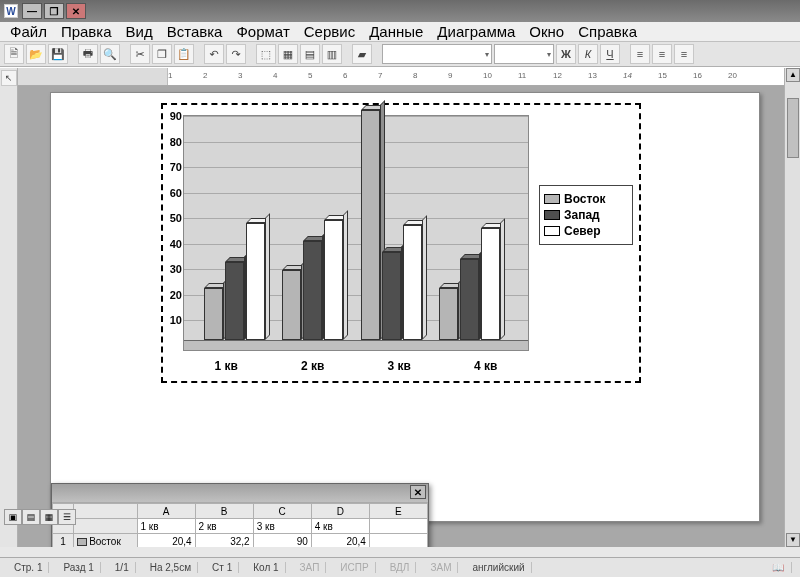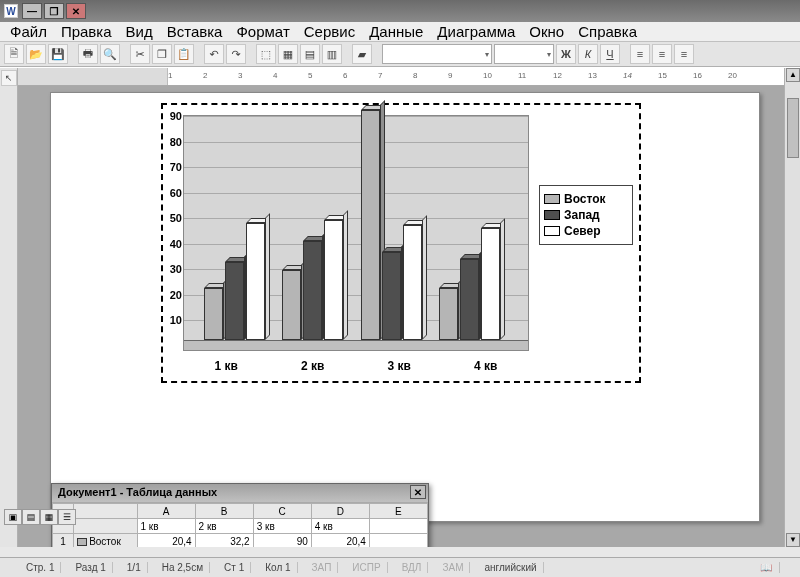--- a/index.html
+++ b/index.html
@@ -71,21 +71,21 @@
   .datasheet .dstitle .winbtn { position:absolute; right:2px; top:1px; width:16px; height:14px;}
   .dsgrid { background:#fff; border-top:1px solid #aaa; font-size:10px;}
   .dsgrid table { border-collapse:collapse; width:100%;}
   .dsgrid th, .dsgrid td { border:1px solid #b0b0b0; padding:1px 3px; height:15px; text-align:right; white-space:nowrap;}
   .dsgrid th { background:#e8e8e8; text-align:center; font-weight:normal;}
   .dsgrid .rowhdr { background:#e8e8e8; text-align:center;}
   .dsgrid .lbl { text-align:left;}
   .colorbox { display:inline-block; width:10px; height:8px; border:1px solid #333; margin-right:2px; vertical-align:middle;}
 
   
-  .statusbar { position:absolute; left:0; right:0; bottom:0; height:20px; background:#e4e4e4; border-top:1px solid #aaa; display:flex; align-items:center; font-size:10px; padding:0 20px; gap:8px;}
+  .statusbar { position:absolute; left:0; right:0; bottom:0; height:20px; background:#e4e4e4; border-top:1px solid #aaa; display:flex; align-items:center; font-size:10px; padding:0 8px; gap:8px;}
   .statusbar .cell { padding:0 6px; border-right:1px solid #c0c0c0; color:#444;}
   .statusbar .dim { color:#aaa;}
 
   
   .viewbtns { position:absolute; left:4px; bottom:22px; display:flex; gap:0;}
   .viewbtns .vb { width:18px; height:16px; border:1px solid #999; background:#e8e8e8; font-size:9px; text-align:center; line-height:14px;}
 </style>
 </head>
 <body>
 
@@ -299,21 +299,20 @@
           </div>
           <div>
             <span class="sw n"></span>
             <span>Север</span>
           </div>
         </div>
     </div>
 
     <div class="datasheet">
       <div class="dstitle">
-        <span>Документ1 - Таблица данных</span>
         <div class="winbtn">✕</div>
       </div>
       <div class="dsgrid">
         <table id="dstable">
             <tbody>
               <tr>
                 <th class="rowhdr" style="width:20px"></th>
                 <th class="rowhdr" style="width:60px"></th>
                 <th style="width:55px">A</th>
                 <th style="width:55px">B</th>

